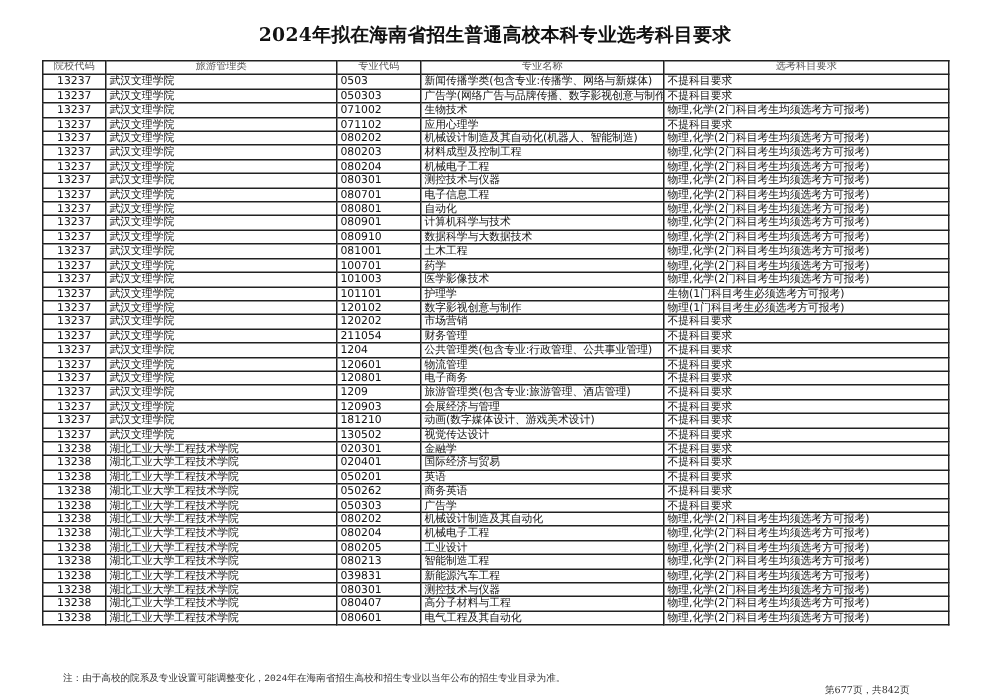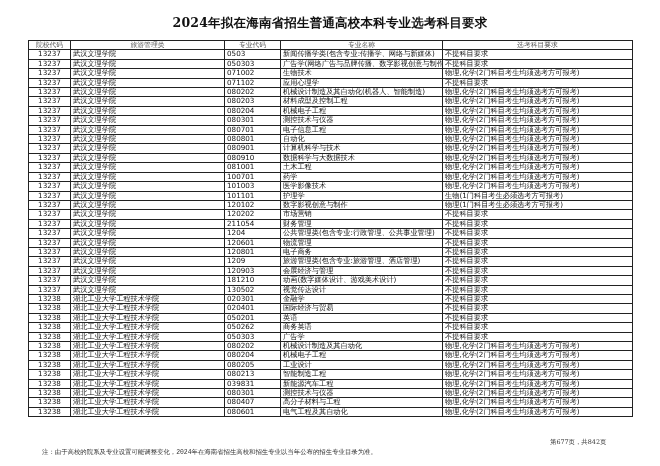--- a/index.html
+++ b/index.html
@@ -7,21 +7,21 @@
     .title { position: absolute; left: 0; top: 15px; width: 660px; text-align: center; font-family: "DejaVu Serif", serif; font-size: 12.5px; font-weight: bold; letter-spacing: 0.2px; }
     table.grid { position: absolute; left: 28px; top: 40px; border-collapse: collapse; table-layout: fixed; width: 604px; }
     table.grid th, table.grid td { border: 1px solid #222; padding: 0 2px; height: 8.4px; line-height: 8.4px; font-size: 7.2px; white-space: nowrap; overflow: hidden; }
     table.grid th { font-family: Liberation Mono, monospace; font-weight: normal; color: #555; text-align: center; font-size: 6.8px; }
     table.grid tr { height: 9.4px; }
     td.code { text-align: center; }
     td.left { text-align: left; }
     table.grid { border: 1.3px solid #111; }
     col.c1 { width: 42px; } col.c2 { width: 154px; } col.c3 { width: 56px; } col.c4 { width: 162px; } col.c5 { width: 190px; }
     .footer-note { position: absolute; left: 42px; top: 448px; font-family: Liberation Mono, monospace; font-size: 6.4px; color: #333; text-align: center; }
-    .footer-page { position: absolute; left: 550px; top: 438px; font-family: "DejaVu Serif", serif; font-size: 6.4px; color: #333; }
+    .footer-page { position: absolute; left: 550px; top: 456px; font-family: "DejaVu Serif", serif; font-size: 6.4px; color: #333; }
   </style>
 </head>
 <body>
 
 <div class="title">2024年拟在海南省招生普通高校本科专业选考科目要求</div>
 
 <table class="grid">
   <colgroup>
       <col class="c1">
       <col class="c2">

